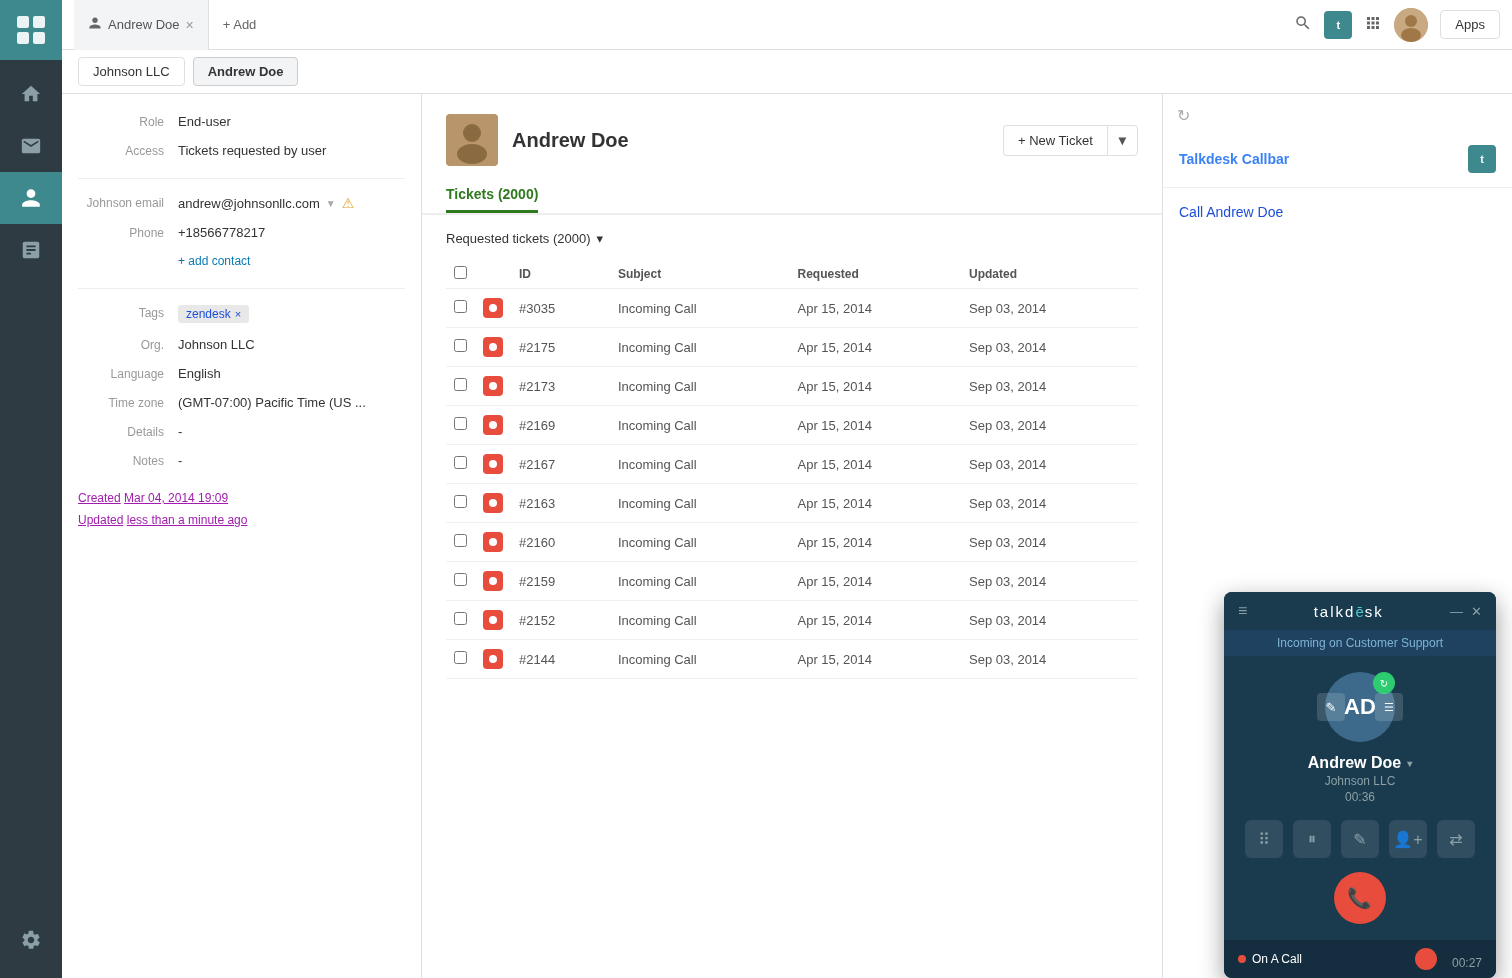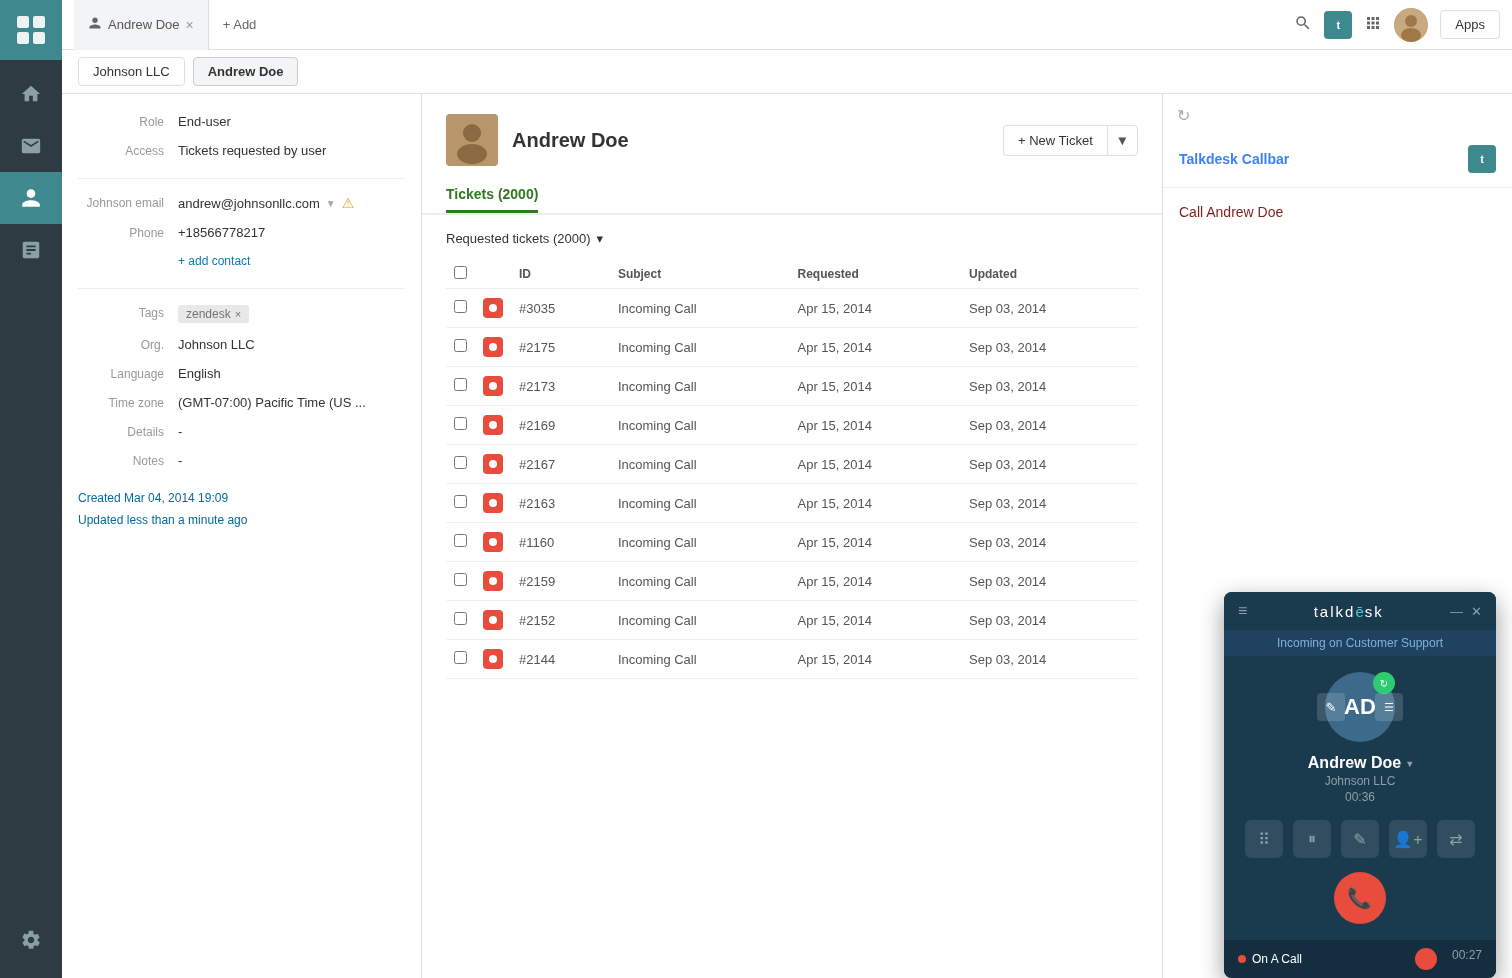--- a/index.html
+++ b/index.html
@@ -38,24 +38,24 @@
     
     .content { flex: 1; display: flex; overflow: hidden; }
 
     
     .left-panel { width: 360px; background: #fff; border-right: 1px solid #dde0e3; padding: 20px 16px; overflow-y: auto; flex-shrink: 0; }
     .info-section { margin-bottom: 20px; }
     .info-row { display: flex; margin-bottom: 14px; }
     .info-label { width: 100px; text-align: right; color: #999; font-size: 12px; padding-right: 14px; padding-top: 1px; flex-shrink: 0; }
     .info-value { flex: 1; color: #333; font-size: 13px; }
     .info-divider { border: none; border-top: 1px solid #eee; margin: 16px 0; }
-    .tag-pill { display: inline-flex; align-items: center; gap: 4px; background: #e8e8e8; border-radius: 3px; padding: 2px 8px; font-size: 12px; color: #737373; }
+    .tag-pill { display: inline-flex; align-items: center; gap: 4px; background: #e8e8e8; border-radius: 3px; padding: 2px 8px; font-size: 12px; color: #1d4ed8; }
     .add-contact { color: #0a7ab5; cursor: pointer; font-size: 12px; text-align: center; }
     .timestamp-section { margin-top: 8px; font-size: 12px; color: #999; line-height: 1.8; }
-    .timestamp-section span { color: #0369a1; }
+    .timestamp-section span { color: #a21caf; text-decoration: underline; }
 
     
     .center-panel { flex: 1; background: #fff; overflow-y: auto; padding: 0; }
     .profile-header { display: flex; align-items: center; gap: 14px; padding: 20px 24px 0; }
     .profile-avatar { width: 52px; height: 52px; border-radius: 4px; background: #c9a982; overflow: hidden; display: flex; align-items: center; justify-content: center; flex-shrink: 0; }
     .profile-name { font-size: 20px; font-weight: 600; color: #333; flex: 1; }
     .new-ticket-btn { display: flex; align-items: center; }
     .new-ticket-main { background: #fff; border: 1px solid #dde0e3; border-right: none; padding: 7px 14px; border-radius: 4px 0 0 4px; cursor: pointer; font-size: 13px; color: #333; }
     .new-ticket-arrow { background: #fff; border: 1px solid #dde0e3; padding: 7px 8px; border-radius: 0 4px 4px 0; cursor: pointer; color: #555; }
 
@@ -72,21 +72,21 @@
     .ticket-id { color: #555; }
     .ticket-status { width: 20px; height: 20px; border-radius: 4px; background: #e74c3c; display: flex; align-items: center; justify-content: center; }
     .ticket-status::after { content: ''; width: 8px; height: 8px; border-radius: 50%; background: #fff; }
     input[type=checkbox] { cursor: pointer; }
 
     
     .right-panel { width: 350px; background: #fff; border-left: 1px solid #dde0e3; overflow-y: auto; flex-shrink: 0; }
     .callbar-header { display: flex; align-items: center; justify-content: space-between; padding: 14px 16px; border-bottom: 1px solid #eee; }
     .callbar-title { font-size: 14px; font-weight: 600; color: #3b82f6; }
     .callbar-icon { width: 28px; height: 28px; background: #3d898e; border-radius: 4px; display: flex; align-items: center; justify-content: center; color: #fff; font-size: 12px; }
-    .call-link { padding: 16px; color: #7f1d1d; font-size: 14px; cursor: pointer; }
+    .call-link { padding: 16px; color: #1d4ed8; font-size: 14px; cursor: pointer; }
     .refresh-icon { color: #aaa; cursor: pointer; font-size: 16px; }
 
     
     .talkdesk-widget { position: absolute; right: 20px; bottom: 20px; width: 272px; background: #1a3a4e; border-radius: 8px; overflow: hidden; box-shadow: 0 8px 24px rgba(0,0,0,0.4); }
     .widget-header { background: #1a3a4e; padding: 10px 14px; display: flex; align-items: center; justify-content: space-between; }
     .widget-header-center { flex: 1; text-align: center; color: #fff; font-size: 15px; font-weight: 500; letter-spacing: 1px; }
     .widget-header-left { color: #8ba0a6; cursor: pointer; font-size: 16px; }
     .widget-header-right { display: flex; gap: 8px; color: #8ba0a6; cursor: pointer; }
     .widget-subheader { background: #1e4260; padding: 6px 14px; text-align: center; color: #7fb3d3; font-size: 12px; }
     .widget-body { padding: 16px; display: flex; flex-direction: column; align-items: center; }
@@ -97,21 +97,21 @@
     .widget-list-btn { position: absolute; right: -8px; top: 50%; transform: translateY(-50%); width: 28px; height: 28px; background: rgba(255,255,255,0.15); border-radius: 4px; display: flex; align-items: center; justify-content: center; cursor: pointer; color: #fff; }
     .widget-name { color: #fff; font-size: 16px; font-weight: 600; margin-bottom: 2px; display: flex; align-items: center; gap: 6px; }
     .widget-company { color: #8ba0a6; font-size: 12px; margin-bottom: 2px; }
     .widget-timer { color: #8ba0a6; font-size: 12px; margin-bottom: 16px; }
     .widget-actions { display: flex; gap: 10px; margin-bottom: 14px; }
     .widget-action-btn { width: 38px; height: 38px; background: rgba(255,255,255,0.1); border-radius: 6px; display: flex; align-items: center; justify-content: center; color: #8ba0a6; cursor: pointer; font-size: 16px; }
     .widget-end-call { width: 52px; height: 52px; background: #e74c3c; border-radius: 50%; display: flex; align-items: center; justify-content: center; color: #fff; font-size: 20px; cursor: pointer; }
     .widget-footer { background: #142e40; padding: 8px 14px; display: flex; align-items: center; justify-content: space-between; }
     .widget-footer-left { display: flex; align-items: center; gap: 6px; font-size: 12px; color: #fff; }
     .widget-footer-dot { width: 8px; height: 8px; border-radius: 50%; background: #e74c3c; }
-    .widget-footer-right { display: flex; align-items: flex-start; gap: 15px; }
+    .widget-footer-right { display: flex; align-items: flex-end; gap: 15px; }
     .widget-record { width: 22px; height: 22px; border-radius: 50%; background: #e74c3c; }
     .widget-time { color: #8ba0a6; font-size: 12px; }
     .chevron-down { font-size: 10px; color: #8ba0a6; }
   </style>
 </head>
 <body>
 
 <div class="sidebar">
   <div class="sidebar-logo">
     <svg viewBox="0 0 28 28" fill="none">
@@ -368,21 +368,21 @@
       <td class="ticket-id">#2163</td>
       <td>Incoming Call</td>
       <td>Apr 15, 2014</td>
       <td>Sep 03, 2014</td>
     </tr>
               <tr>
       <td><input type="checkbox" style=""></td>
       <td>
         <div class="ticket-status"></div>
       </td>
-      <td class="ticket-id">#1160</td>
+      <td class="ticket-id">#2160</td>
       <td>Incoming Call</td>
       <td>Apr 15, 2014</td>
       <td>Sep 03, 2014</td>
     </tr>
               <tr>
       <td><input type="checkbox" style=""></td>
       <td>
         <div class="ticket-status"></div>
       </td>
       <td class="ticket-id">#2159</td>

